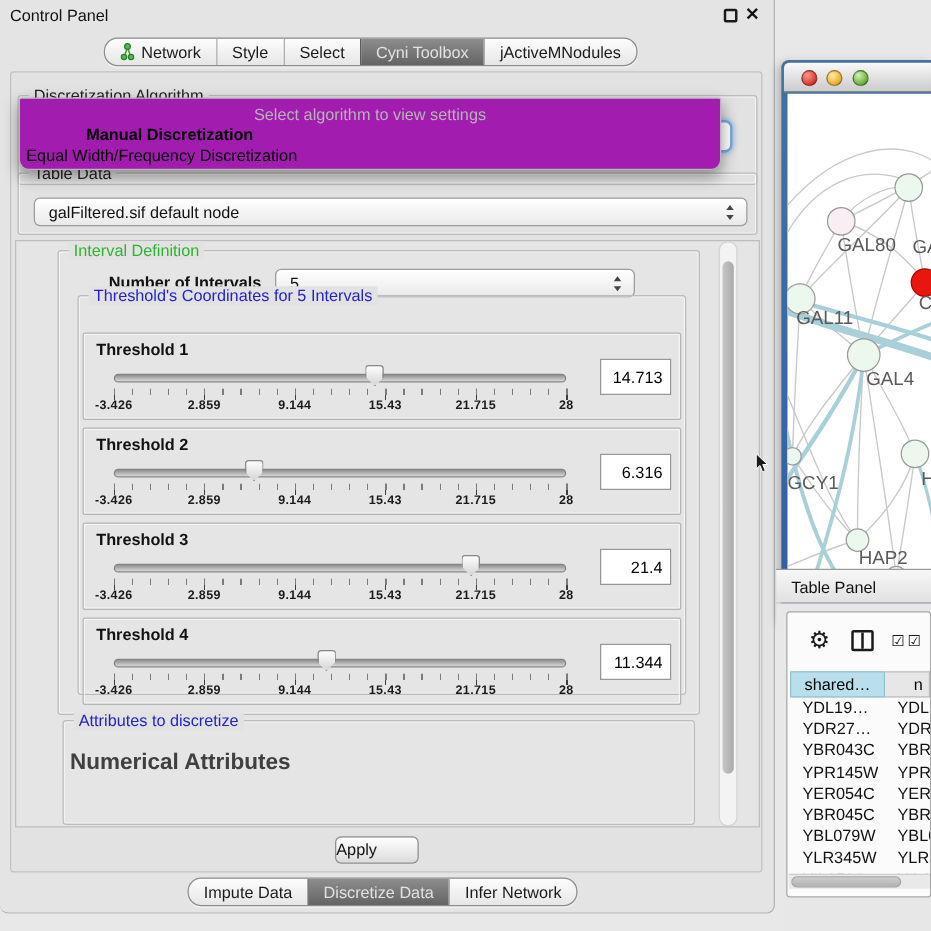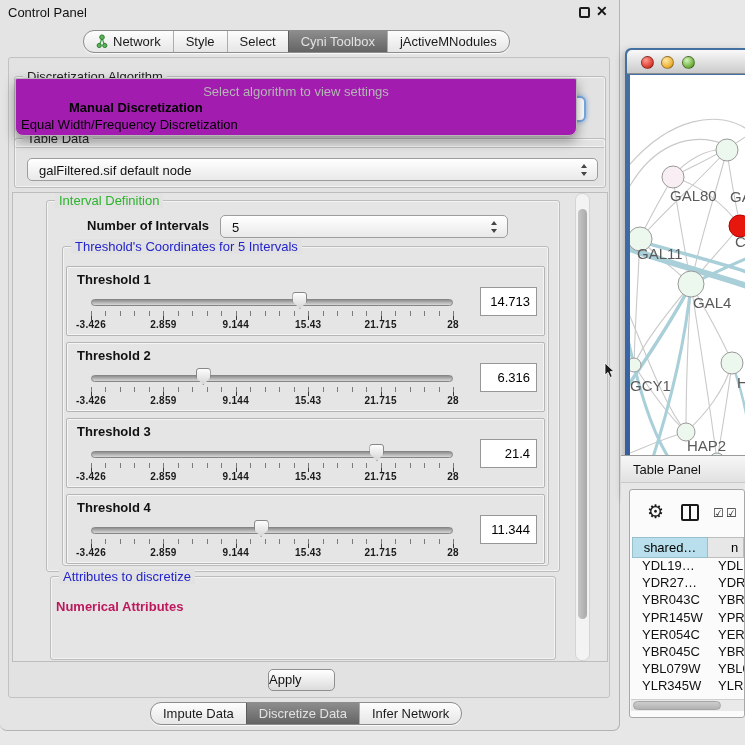--- a/index.html
+++ b/index.html
@@ -57,42 +57,42 @@
   #tabledata-combo { left:12px; top:19px; width:571px; height:23px; }
 
   #content-panel { left:12px; top:192px; width:596px; height:470px; background:#e5e5e5; border:1px solid #bdbdbd; }
   #content-vscroll { left:575px; top:193px; width:15px; height:468px; background:#f3f3f3; border:1px solid #d4d4d4; border-radius:7px; }
   #content-vscroll .thumb { position:absolute; left:2px; top:15px; width:9px; height:410px;
     background:linear-gradient(90deg,#c6c6c6,#a9a9a9); border-radius:5px; }
 
   #interval-group { left:46px; top:200px; width:514px; height:372px; }
   #intervals-label { left:87px; top:218px; font-size:13px; font-weight:bold; color:#111; }
   #intervals-combo { left:220px; top:215px; width:288px; height:23px; }
-  #thresholds-group { left:62px; top:246px; width:487px; height:320px; }
+  #thresholds-group { left:62px; top:236px; width:487px; height:320px; }
 
   .th-box { position:absolute; left:66px; width:479px; height:70px; border:1px solid #b5b5b5; border-radius:2px;
     box-shadow:inset 0 0 0 1px rgba(255,255,255,.6); }
   .th-label { position:absolute; left:10px; top:5px; font-size:13px; font-weight:bold; color:#111; }
   .th-track { position:absolute; left:24px; top:32px; width:362px; height:7px; border:1px solid #858585;
     border-radius:4px; background:linear-gradient(#8f8f8f,#d8d8d8); }
   .th-thumb { position:absolute; top:25px; width:15px; height:17px;
     background:linear-gradient(#fdfdfd,#d6d6d6); border:1px solid #878787; border-radius:3px 3px 0 0;
     clip-path:polygon(0 0,100% 0,100% 55%,50% 100%,0 55%); }
   .th-ticks { position:absolute; left:24px; top:44px; width:364px; height:9px;
     background-image:
       repeating-linear-gradient(90deg,#7b7b7b 0 1px,transparent 1px 14.48px),
       repeating-linear-gradient(90deg,#3d3d3d 0 1px,transparent 1px 72.4px);
     background-size:100% 5px,100% 9px; background-repeat:no-repeat,no-repeat; }
   .tick-label { position:absolute; top:52px; transform:translateX(-50%); font-size:10px; font-weight:bold;
     color:#1a1a1a; letter-spacing:.3px; }
   .th-value { position:absolute; left:413px; top:20px; width:57px; height:29px; background:#fff;
     border:1px solid #979797; font-size:13px; color:#000; text-align:right; padding-right:6px; line-height:27px; }
 
   #attr-group { left:50px; top:576px; width:506px; height:84px; }
-  #attr-label { left:56px; top:599px; font-size:13px; font-weight:bold; color:#be185d; }
+  #attr-label { left:56px; top:599px; font-size:18px; font-weight:bold; color:#404040; }
   #attr-list { left:65px; top:618px; width:467px; height:43px; background:#fff; border:1px solid #9a9a9a; overflow:hidden; }
   #attr-list .row { font-size:13px; color:#111; line-height:15.5px; padding-left:7px; white-space:nowrap; }
   #attr-list .row:first-child { margin-top:2px; }
   #attr-vscroll { position:absolute; right:1px; top:1px; width:12px; height:41px; background:#ededed; }
   #attr-vscroll .thumb { position:absolute; left:1px; top:2px; width:9px; height:26px; background:#b5b5b5; border-radius:5px; }
 
   #apply-btn { left:268px; top:669px; width:67px; height:22px; background:linear-gradient(#ffffff,#dcdcdc);
     border:1px solid #8f8f8f; border-radius:5px; font-size:13px; color:#111; text-align:left; line-height:20px; }
 
   

